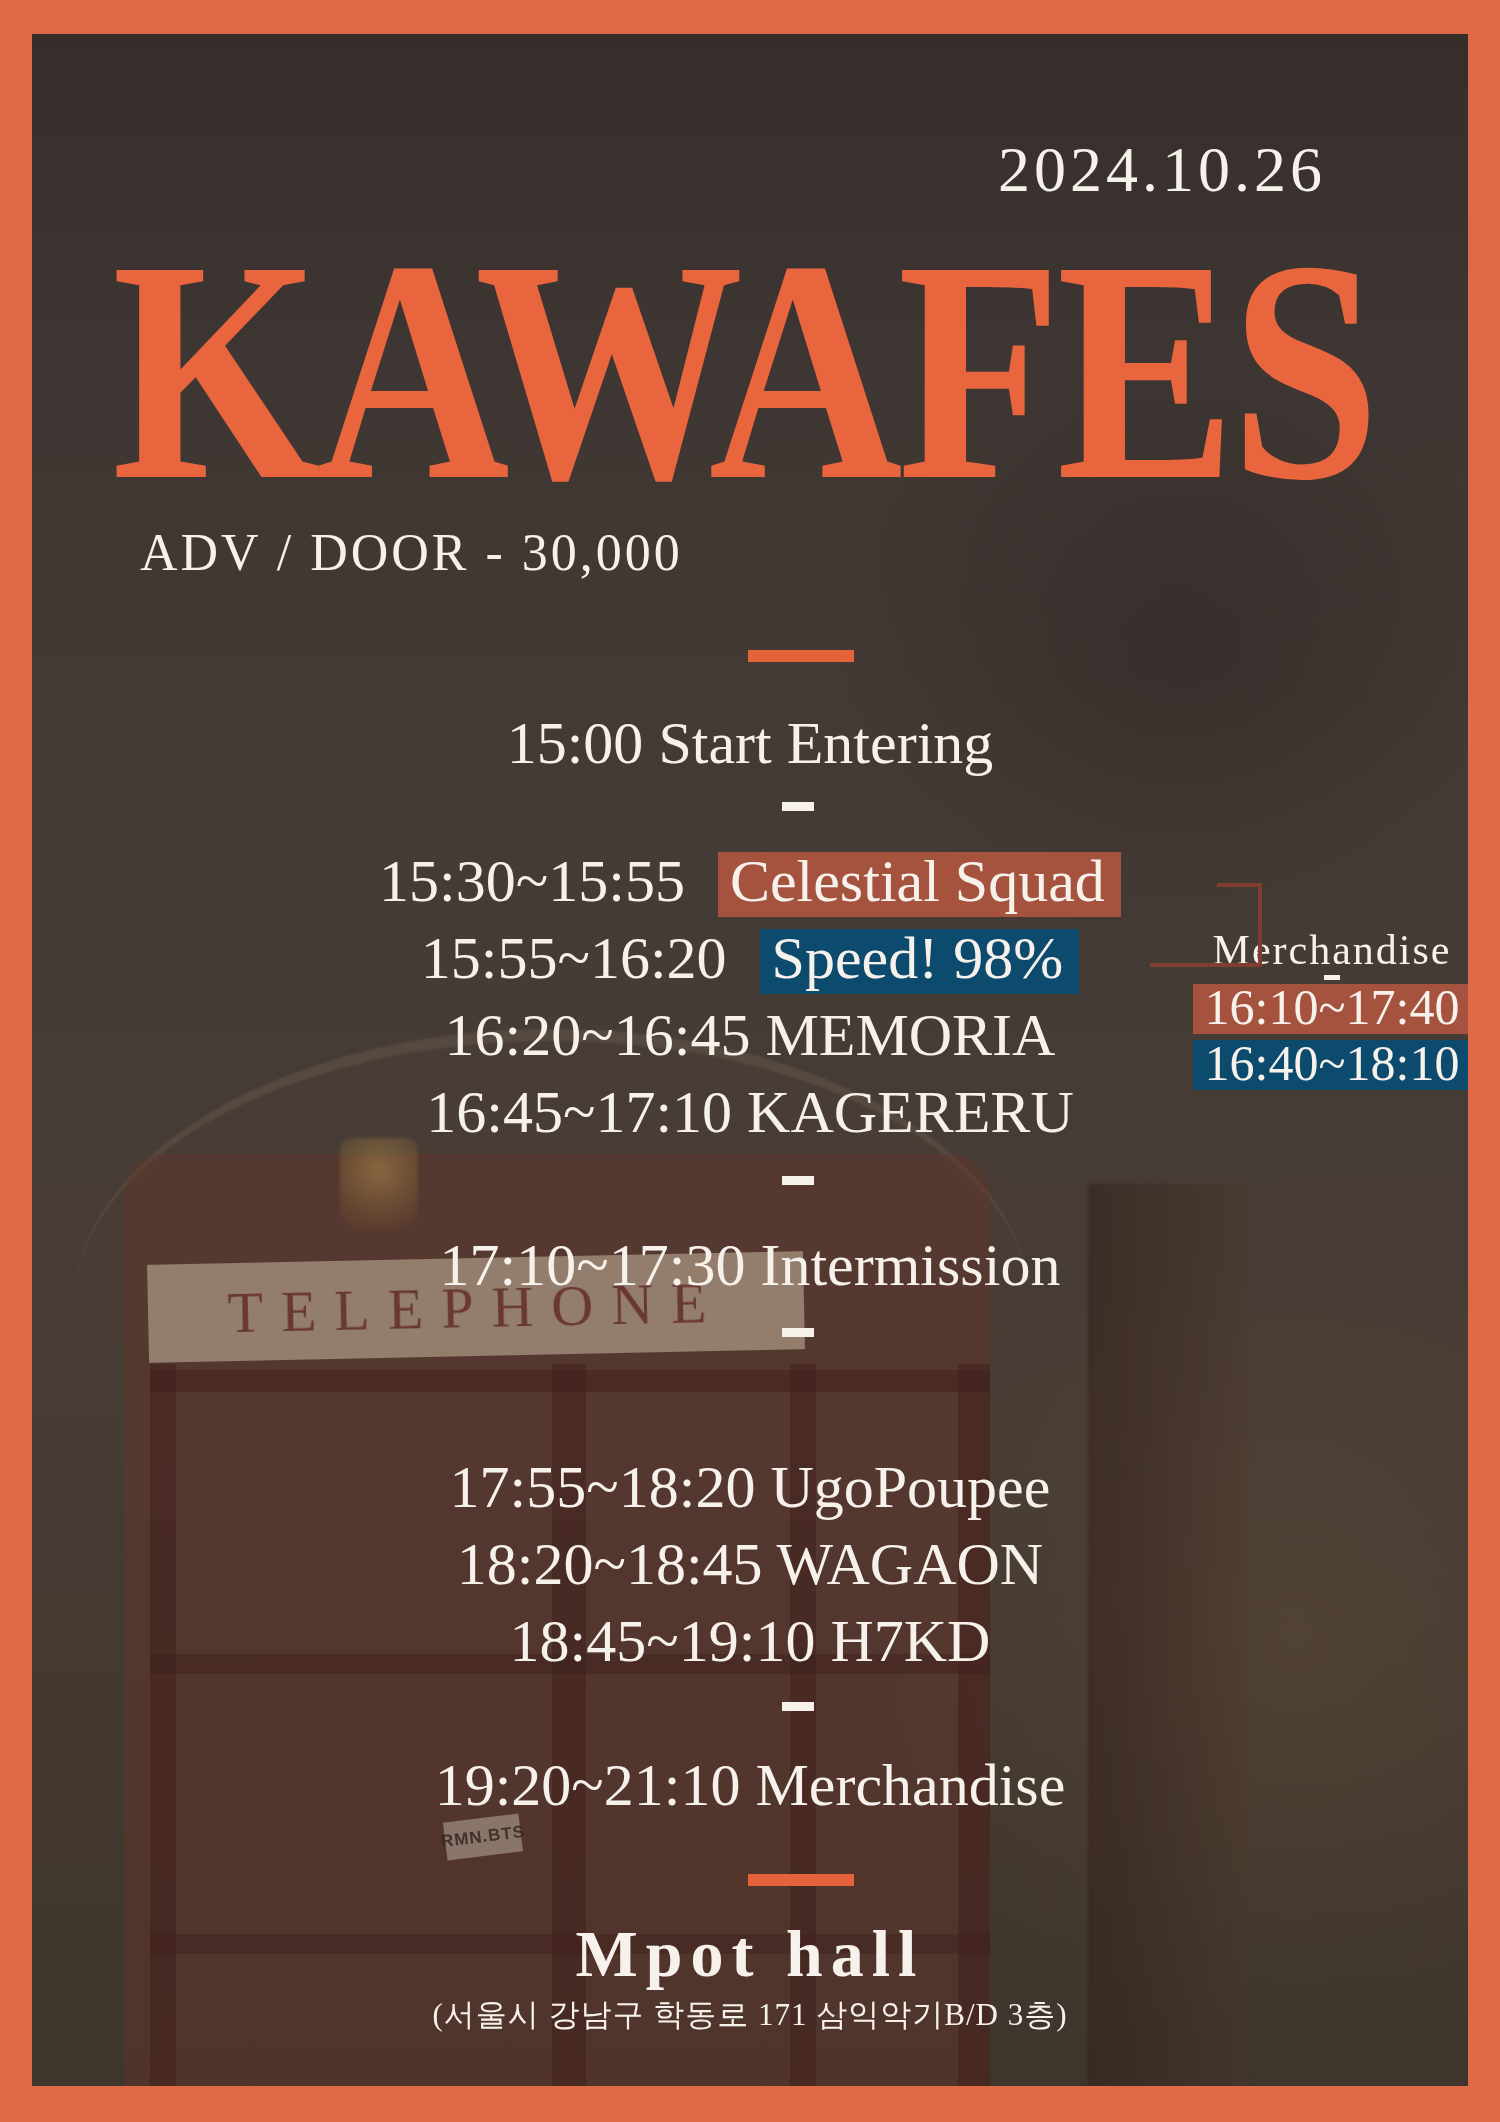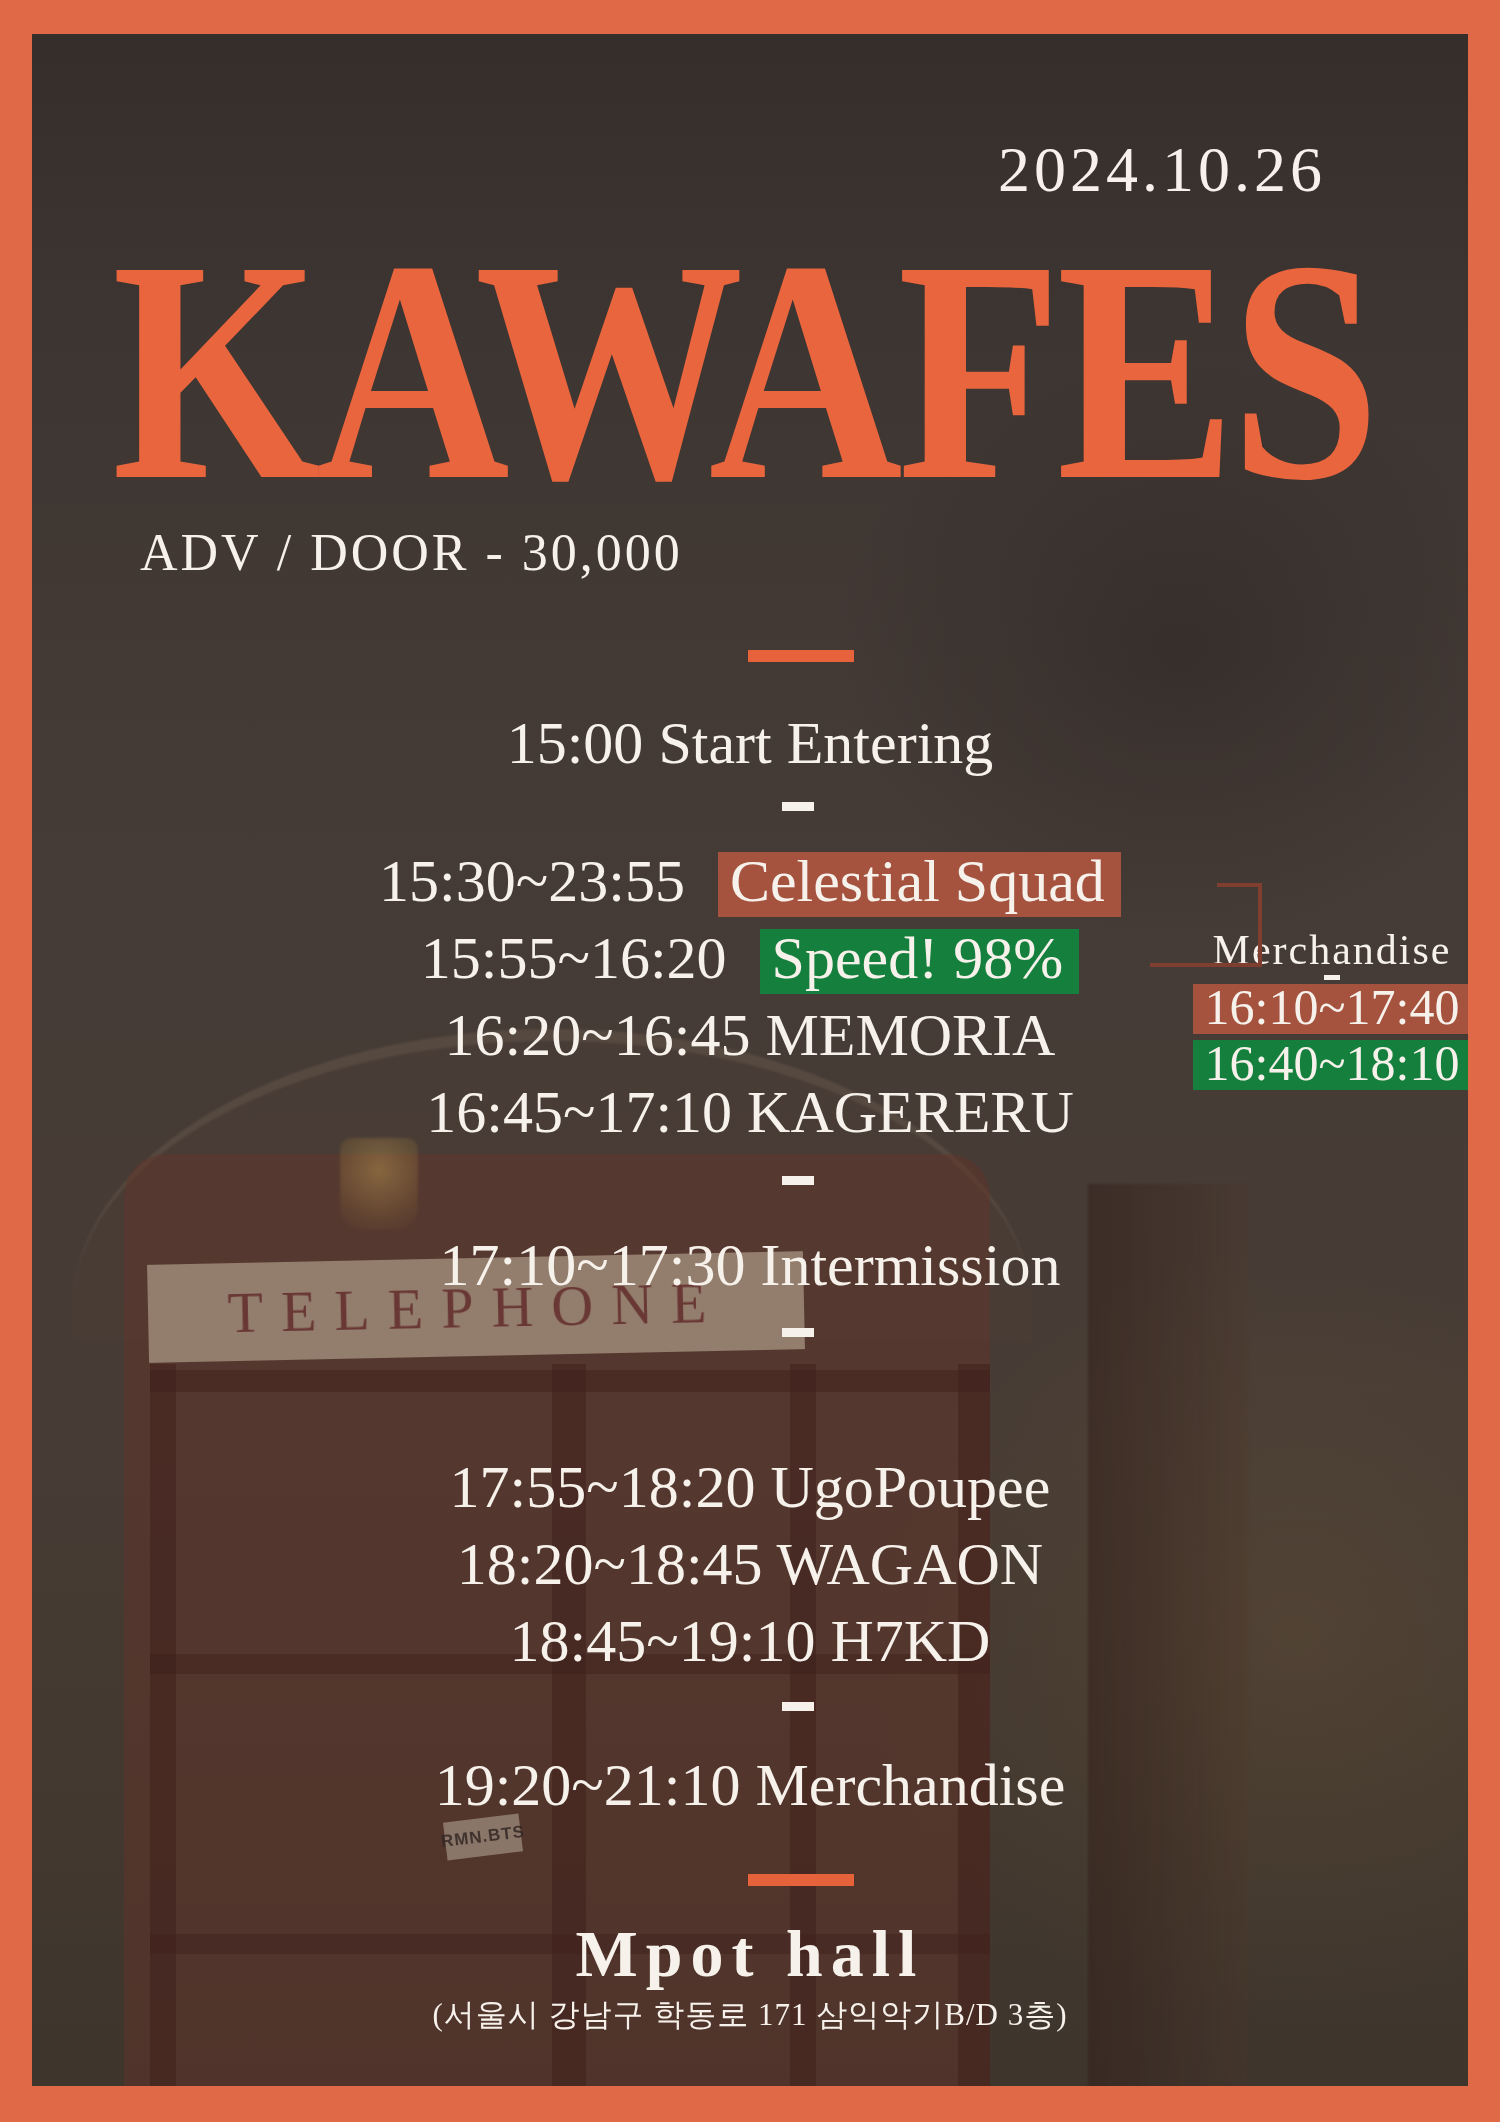--- a/index.html
+++ b/index.html
@@ -52,21 +52,21 @@
     transform:scaleX(0.85);transform-origin:left top;white-space:nowrap;}
   .kf-price{position:absolute;left:108px;top:489px;font-size:52px;letter-spacing:3px;}
   .kf-edition{position:absolute;left:1100px;top:488px;font-size:128px;letter-spacing:2px;}
   .divider{position:absolute;left:716px;width:106px;height:12px;background:#e5623b;}
   .divider.d1{top:616px;}
   .divider.d2{top:1840px;}
   .wdash{position:absolute;left:750px;width:32px;height:9px;background:#f6f1ea;}
   .line{position:absolute;left:0;width:100%;text-align:center;font-size:60px;line-height:1;white-space:nowrap;}
   .hl{display:inline-block;line-height:0.92;padding:2px 16px 8px 12px;margin-left:18px;}
   .hl.rust{background:#a5533f;}
-  .hl.olive{background:#15803d;}
+  .hl.olive{background:#0c4a6e;}
   
   .merch{position:absolute;left:1140px;top:0;width:320px;text-align:center;}
   .merch-label{position:absolute;left:0;top:892px;width:100%;font-size:42px;letter-spacing:2px;}
   .merch-dash{position:absolute;left:152px;top:941px;width:16px;height:5px;background:#f6f1ea;}
   .merch-time{position:absolute;left:0;width:100%;font-size:50px;line-height:1;white-space:nowrap;}
   .merch-time .hl{padding:2px 12px 6px 12px;margin:0;line-height:0.84;}
   .mt1{top:948px;}
   .mt2{top:1004px;}
   .conn{position:absolute;background:#7f3e2e;}
   .connA{left:1185px;top:849px;width:45px;height:4px;}
@@ -111,21 +111,21 @@
     <div class="kf-title">KAWAFES</div>
 
     <div class="kf-price">ADV / DOOR - 30,000</div>
 
     <div class="divider d1"></div>
 
     <div class="line" style="top:679px;"><span>15:00</span> <span>Start Entering</span></div>
 
     <div class="wdash" style="top:768px;"></div>
 
-    <div class="line" style="top:817px;"><span>15:30~23:55</span> <span class="hl rust">Celestial Squad</span></div>
+    <div class="line" style="top:817px;"><span>15:30~15:55</span> <span class="hl rust">Celestial Squad</span></div>
     <div class="line" style="top:894px;"><span>15:55~16:20</span> <span class="hl olive">Speed! 98%</span></div>
     <div class="line" style="top:971px;"><span>16:20~16:45</span> <span>MEMORIA</span></div>
     <div class="line" style="top:1048px;"><span>16:45~17:10</span> <span>KAGERERU</span></div>
 
     <div class="wdash" style="top:1142px;"></div>
 
     <div class="line" style="top:1201px;"><span>17:10~17:30</span> <span>Intermission</span></div>
 
     <div class="wdash" style="top:1294px;"></div>
 

